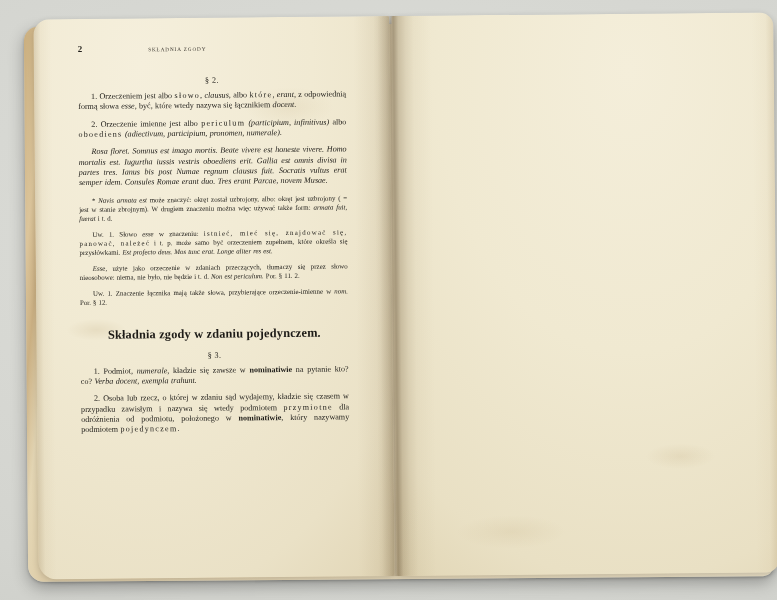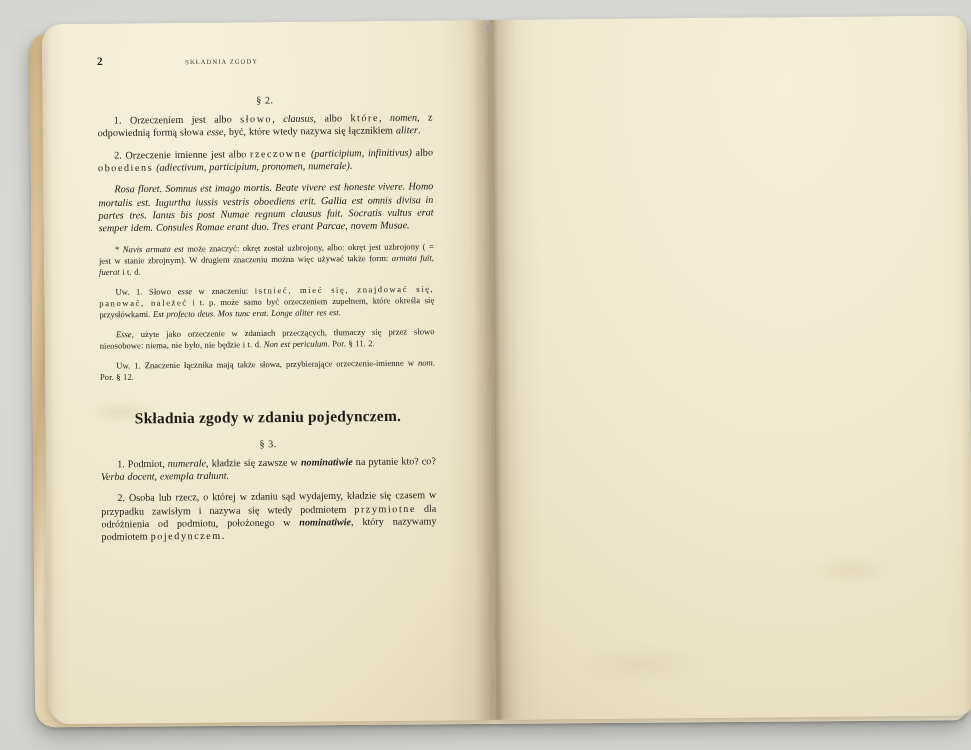--- a/index.html
+++ b/index.html
@@ -145,21 +145,21 @@
     margin: 0 0 7px 0;
     font-size: 6.9px;
     line-height: 9.0px;
     text-align: justify;
     text-indent: 13px;
     word-spacing: .3px;
   }
 
   i, em { font-style: italic; }
   .sp { letter-spacing: 1.25px; }   
-  .bi { font-style: italic; font-weight: bold; }
+  .bi { font-weight: bold; }
 
   .sectionmark {
     text-align: center;
     font-size: 8.1px;
     margin: 9px 0 6px 0;
     letter-spacing: .4px;
   }
   .chapter-title {
     text-align: center;
     font-size: 12.4px;
@@ -184,22 +184,22 @@
 
       <div class="textblock" id="text-left">
 
         <div class="running-head" id="head-left">
           <span class="folio">2</span>
           <span class="rh-title">SKŁADNIA ZGODY</span>
         </div>
 
         <div class="sectionmark">§ 2.</div>
 
-        <p class="para">1. Orzeczeniem jest albo <span class="sp">słowo</span>, <i>clausus</i>, albo <span class="sp">które</span>, <i>nomen</i>, z odpowiednią formą słowa <i>esse</i>, być, które wtedy nazywa się łącznikiem <i>aliter</i>.</p>
-        <p class="para">2. Orzeczenie imienne jest albo <span class="sp">rzeczowne</span> <i>(participium, infinitivus)</i> albo <span class="sp">oboediens</span> <i>(adiectivum, participium, pronomen, numerale)</i>.</p>
+        <p class="para">1. Orzeczeniem jest albo <span class="sp">słowo</span>, <i>clausus</i>, albo <span class="sp">które</span>, <i>erant</i>, z odpowiednią formą słowa <i>esse</i>, być, które wtedy nazywa się łącznikiem <i>docent</i>.</p>
+        <p class="para">2. Orzeczenie imienne jest albo <span class="sp">periculum</span> <i>(participium, infinitivus)</i> albo <span class="sp">oboediens</span> <i>(adiectivum, participium, pronomen, numerale)</i>.</p>
         <p class="para latin">Rosa floret. Somnus est imago mortis. Beate vivere est honeste vivere. Homo mortalis est. Iugurtha iussis vestris oboediens erit. Gallia est omnis divisa in partes tres. Ianus bis post Numae regnum clausus fuit. Socratis vultus erat semper idem. Consules Romae erant duo. Tres erant Parcae, novem Musae.</p>
         <p class="note">* <i>Navis armata est</i> może znaczyć: okręt został uzbrojony, albo: okręt jest uzbrojony ( = jest w stanie zbrojnym). W drugiem znaczeniu można więc używać także form: <i>armata fuit, fuerat</i> i t. d.</p>
         <p class="note">Uw. 1. Słowo <i>esse</i> w znaczeniu: <span class="sp">istnieć, mieć się, znajdować się, panować, należeć</span> i t. p. może samo być orzeczeniem zupełnem, które określa się przysłówkami. <i>Est profecto deus. Mos tunc erat. Longe aliter res est.</i></p>
         <p class="note"><i>Esse</i>, użyte jako orzeczenie w zdaniach przeczących, tłumaczy się przez słowo nieosobowe: niema, nie było, nie będzie i t. d. <i>Non est periculum.</i> Por. § 11. 2.</p>
         <p class="note">Uw. 1. Znaczenie łącznika mają także słowa, przybierające orzeczenie-imienne w <i>nom.</i> Por. § 12.</p>
 
         <h2 class="chapter-title">Składnia zgody w zdaniu pojedynczem.</h2>
 
         <div class="sectionmark">§ 3.</div>
 

